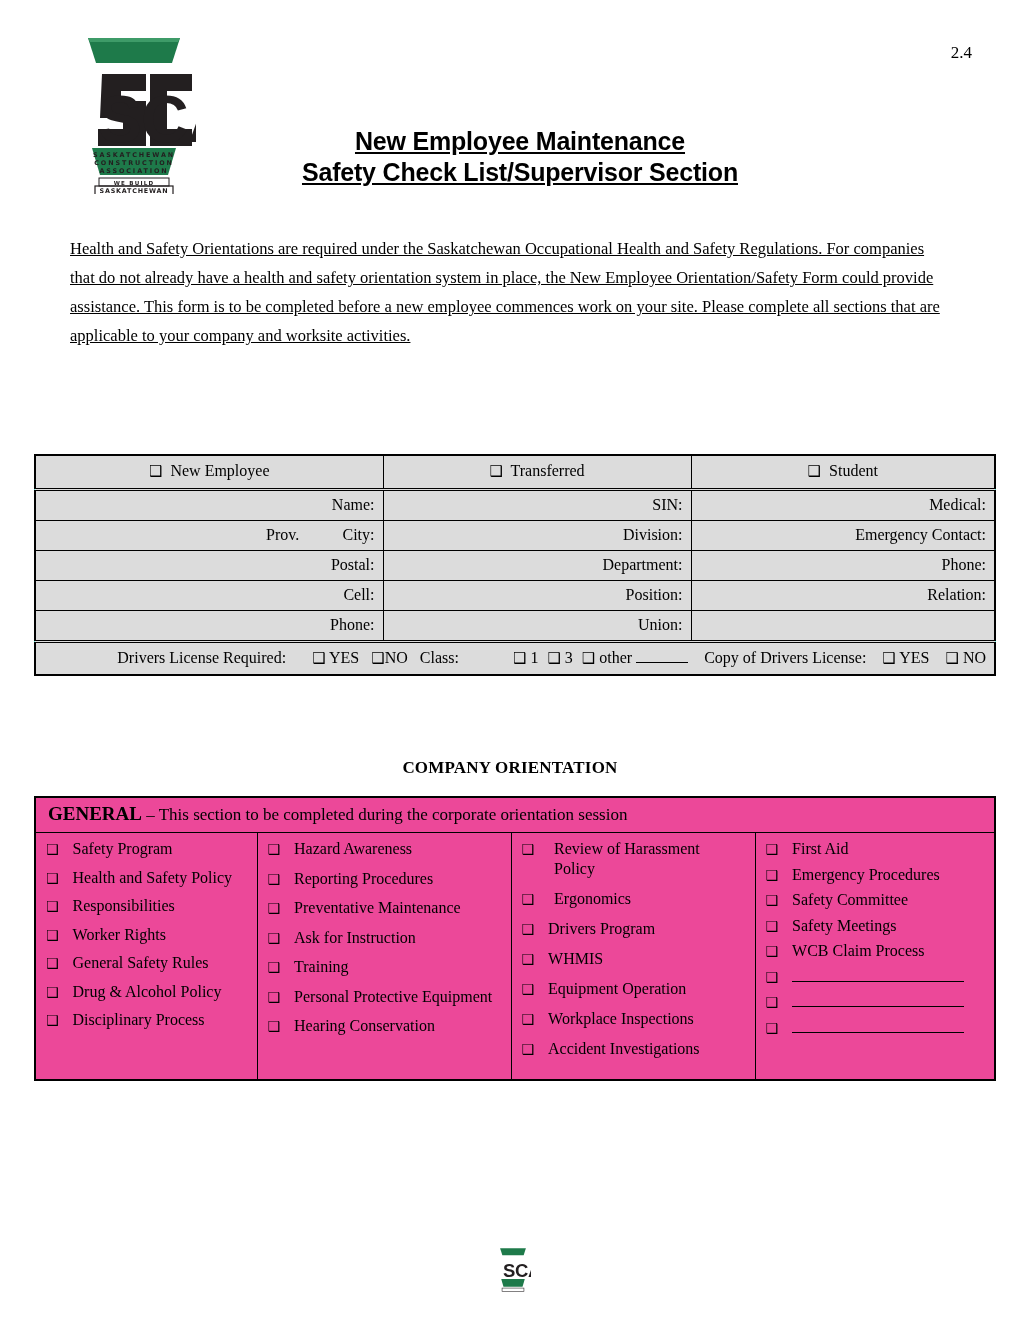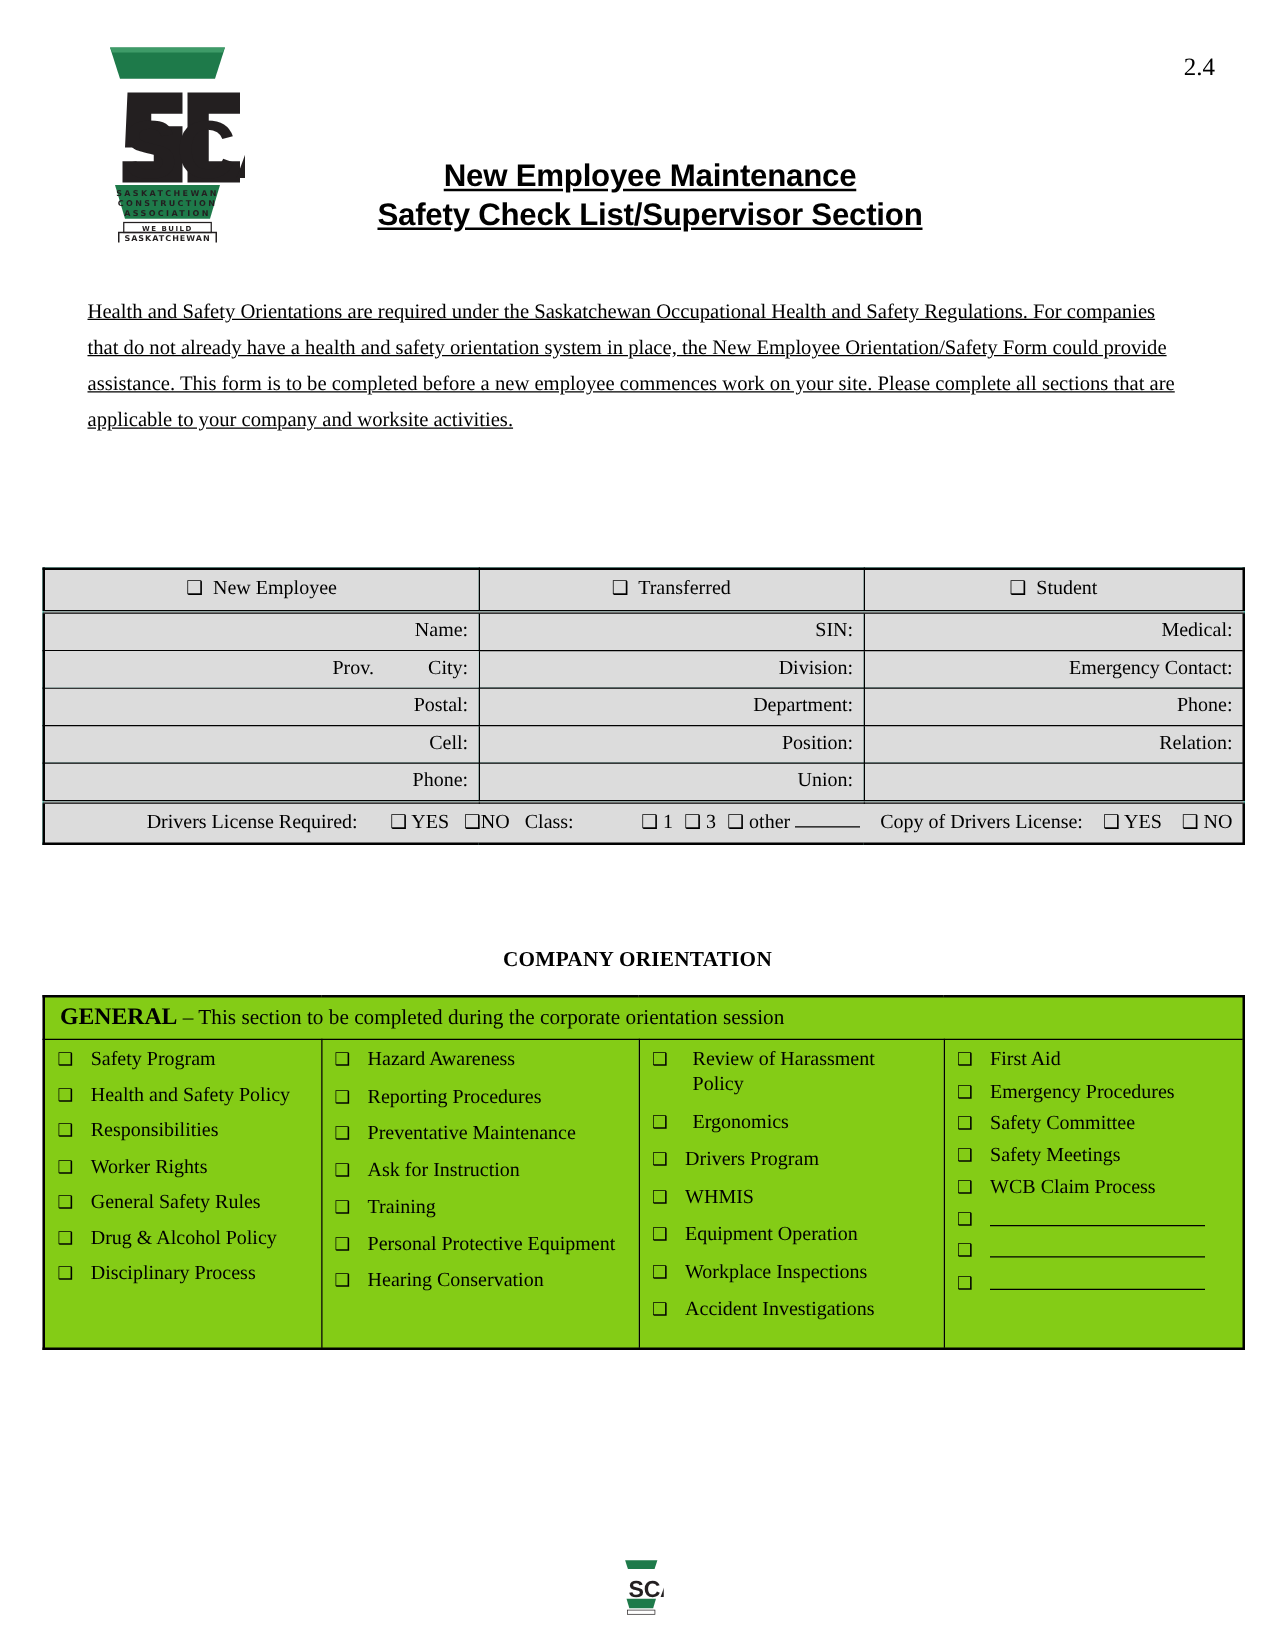--- a/index.html
+++ b/index.html
@@ -13,21 +13,21 @@
     position: relative;
     overflow: hidden;
   }
 
   .page { position: relative; width: 1020px; height: 1320px; }
 
   
   .page-num {
     position: absolute;
     top: 44px; right: 48px;
-    font-size: 20px;
+    font-size: 17px;
     line-height: 1;
     font-family: "Liberation Serif", serif;
   }
 
   .logo-wrap {
     position: absolute;
     left: 72px; top: 30px;
     width: 124px; height: 164px;
   }
 
@@ -110,21 +110,21 @@
 
   
   .gen-table {
     position: absolute;
     left: 34px; top: 796px;
     width: 962px;
     border-collapse: collapse;
     background: #dcdcdc;
     border: 2px solid #000;
   }
-  .gen-table td { background: #84cc16; vertical-align: top; }
+  .gen-table td { background: #ec4899; vertical-align: top; }
 
   .gen-head {
     border-bottom: 1px solid #000;
     padding: 5px 10px 6px 12px;
     font-size: 17px;
     line-height: 22px;
   }
   .gen-head b { font-size: 19px; }
 
   .gen-col { padding: 6px 6px 10px 10px; border-right: 1px solid #000; }

